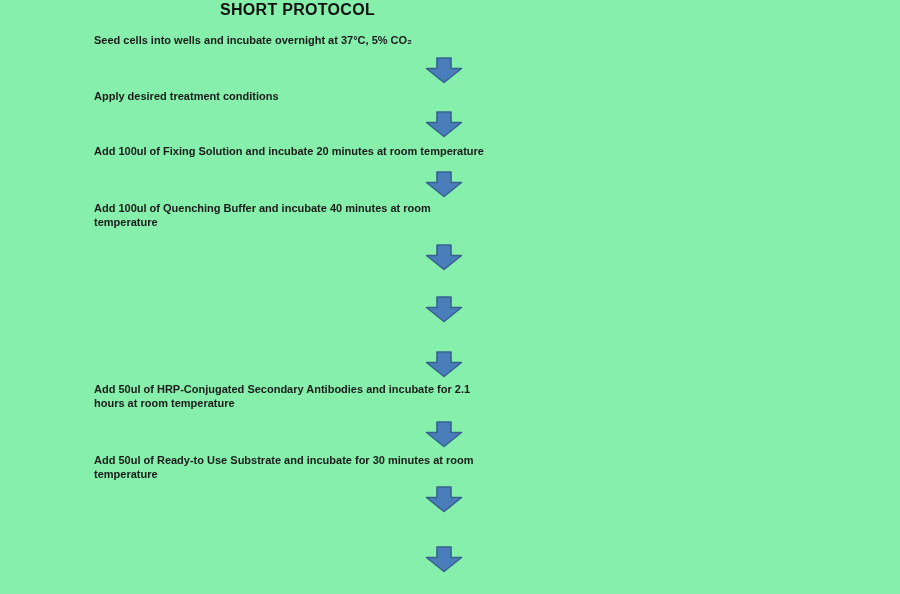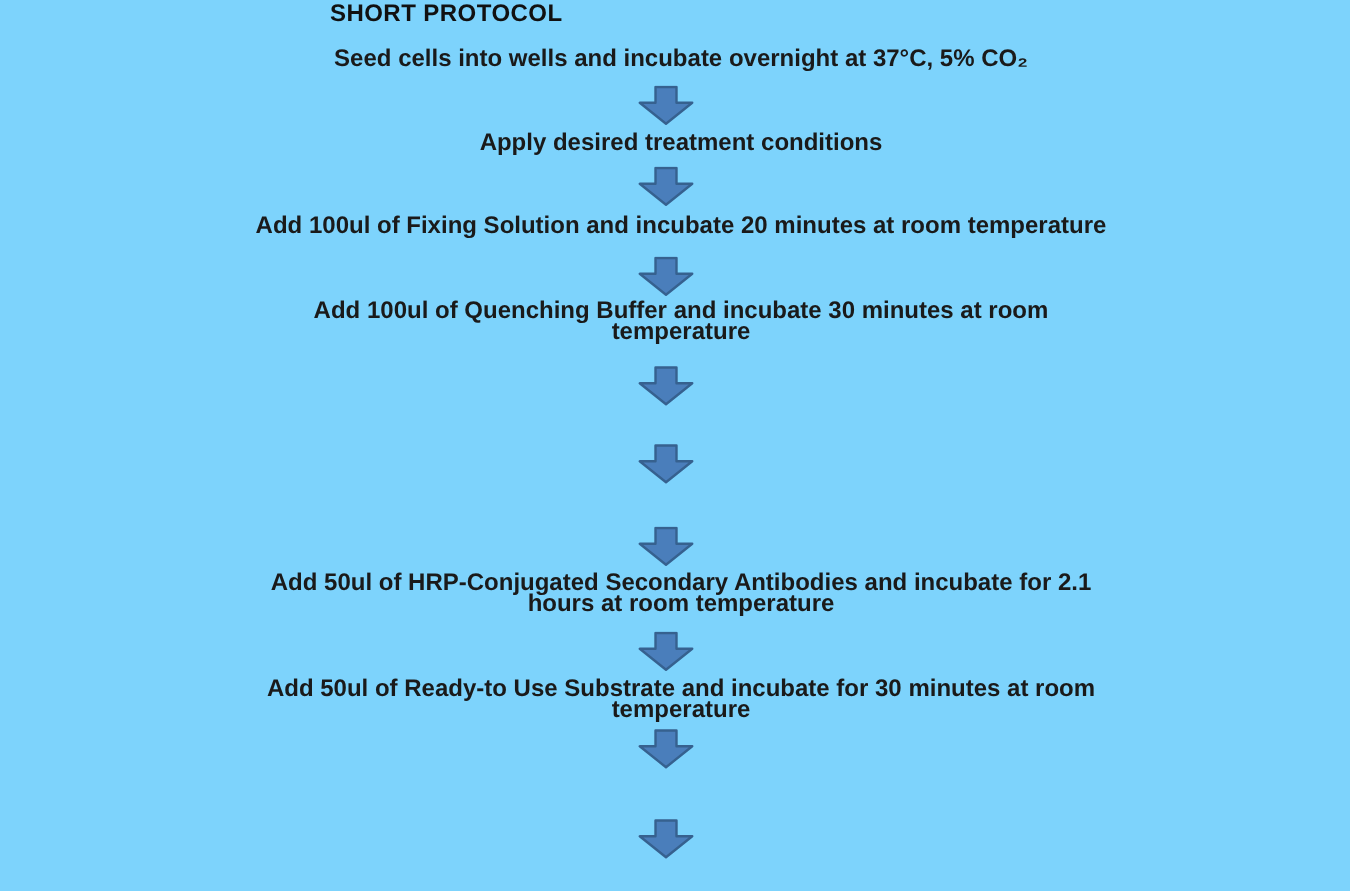--- a/index.html
+++ b/index.html
@@ -4,40 +4,39 @@
 <style>
   html, body {
     margin: 0;
     padding: 0;
     background: #ffffff;
   }
   #canvas {
     position: relative;
     width: 900px;
     height: 594px;
-    background: #7dd3fc;
+    background: #86efac;
     font-family: "Liberation Sans", sans-serif;
     overflow: hidden;
   }
   .page-title {
     position: absolute;
     left: 220px;
     top: 1px;
     font-size: 16px;
     font-weight: bold;
     color: #111111;
     letter-spacing: 0.3px;
     white-space: nowrap;
   }
   .step {
     position: absolute;
-    left: 104px;
+    left: 94px;
     width: 700px;
-    text-align: center;
-    font-size: 16px;
+    font-size: 11px;
     font-weight: bold;
     color: #1a1a1a;
     line-height: 14px;
     white-space: pre-line;
   }
   .arrow {
     position: absolute;
     left: 425px;
     width: 38px;
     height: 27px;
@@ -89,21 +88,21 @@
   </div>
 
   <div class="step" id="s3">Add 100ul of Fixing Solution and incubate 20 minutes at room temperature</div>
 
   <div class="arrow" id="a3">
     <svg width="38" height="27" viewBox="0 0 38 27">
       <path d="M12 1 L26 1 L26 11.5 L36.5 11.5 L19 25.5 L1.5 11.5 L12 11.5 Z" stroke-width="1.6" stroke-linejoin="round" fill="#4a7ebb" stroke="#36618f"></path>
     </svg>
   </div>
 
-  <div class="step" id="s4">Add 100ul of Quenching Buffer and incubate 30 minutes at room
+  <div class="step" id="s4">Add 100ul of Quenching Buffer and incubate 40 minutes at room
 temperature</div>
 
   <div class="arrow" id="a4">
     <svg width="38" height="27" viewBox="0 0 38 27">
       <path d="M12 1 L26 1 L26 11.5 L36.5 11.5 L19 25.5 L1.5 11.5 L12 11.5 Z" stroke-width="1.6" stroke-linejoin="round" fill="#4a7ebb" stroke="#36618f"></path>
     </svg>
   </div>
 
 
   <div class="arrow" id="a5">

